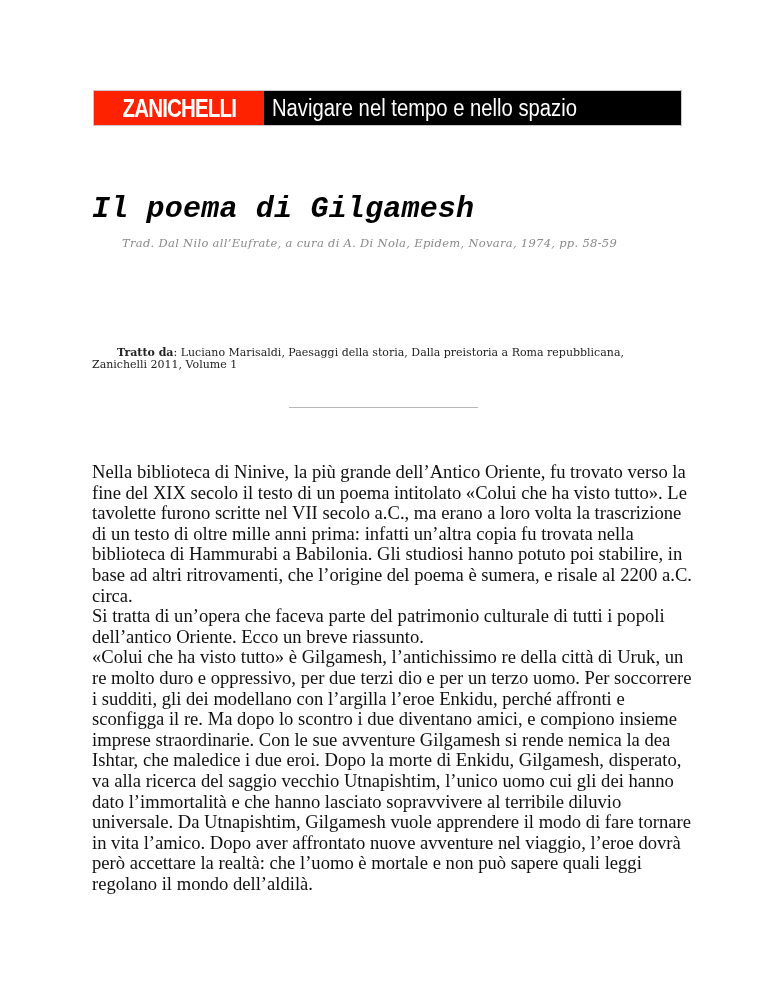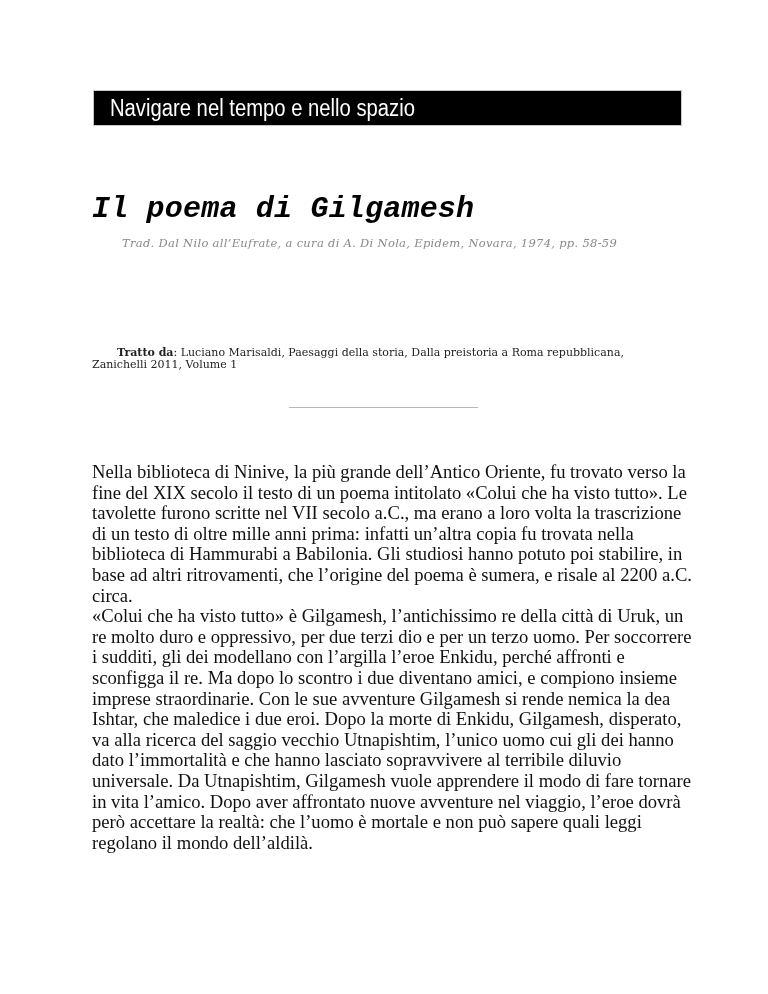--- a/index.html
+++ b/index.html
@@ -11,21 +11,21 @@
     .banner-brand {
       background: #ff2200; width: 170px; height: 100%;
       display: flex; align-items: center; justify-content: center;
       color: #ffffff; font-family: "Liberation Sans", sans-serif;
       font-weight: bold; font-size: 25px; letter-spacing: -1px;
       transform-origin: center; 
     }
     .banner-brand span { display: inline-block; transform: scaleX(0.82); }
     .banner-tagline {
       background: #000000; flex: 1; height: 100%;
-      display: flex; align-items: center; padding-left: 16px;
+      display: flex; align-items: center; padding-left: 8px;
       color: #ffffff; font-family: "Liberation Sans", sans-serif; font-size: 23px;
     }
     .banner-tagline span { display: inline-block; transform: scaleX(0.88); transform-origin: left center; white-space: nowrap; }
     .title {
       position: absolute; left: 92px; top: 192px;
       font-family: Liberation Mono, monospace; font-style: italic; font-weight: bold;
       font-size: 30px; color: #000; margin: 0; letter-spacing: 0.2px;
     }
     .subtitle {
       position: absolute; left: 122px; top: 236px;
@@ -46,29 +46,33 @@
       position: absolute; left: 92px; top: 462px; width: 600px;
       font-family: "Liberation Serif", serif; font-size: 18.6px; line-height: 20.6px;
       color: #111;
     }
     .body-text p { margin: 0; }
   </style>
 </head>
 <body>
 
 <div class="banner">
+  <div class="banner-brand">
+    <span>ZANICHELLI</span>
+  </div>
   <div class="banner-tagline">
     <span>Navigare nel tempo e nello spazio</span>
   </div>
 </div>
 
 <h1 class="title">Il poema di Gilgamesh</h1>
 
 <div class="subtitle">Trad. Dal Nilo all’Eufrate, a cura di A. Di Nola, Epidem, Novara, 1974, pp. 58-59</div>
 
 <div class="source"><b>Tratto da</b><span>: Luciano Marisaldi, Paesaggi della storia, Dalla preistoria a Roma repubblicana, Zanichelli 2011, Volume 1</span></div>
 
 <div class="rule"></div>
 
 <div class="body-text">
   <p>Nella biblioteca di Ninive, la più grande dell’Antico Oriente, fu trovato verso la fine del XIX secolo il testo di un poema intitolato «Colui che ha visto tutto». Le tavolette furono scritte nel VII secolo a.C., ma erano a loro volta la trascrizione di un testo di oltre mille anni prima: infatti un’altra copia fu trovata nella biblioteca di Hammurabi a Babilonia. Gli studiosi hanno potuto poi stabilire, in base ad altri ritrovamenti, che l’origine del poema è sumera, e risale al 2200 a.C. circa.</p>
+  <p>Si tratta di un’opera che faceva parte del patrimonio culturale di tutti i popoli dell’antico Oriente. Ecco un breve riassunto.</p>
   <p>«Colui che ha visto tutto» è Gilgamesh, l’antichissimo re della città di Uruk, un re molto duro e oppressivo, per due terzi dio e per un terzo uomo. Per soccorrere i sudditi, gli dei modellano con l’argilla l’eroe Enkidu, perché affronti e sconfigga il re. Ma dopo lo scontro i due diventano amici, e compiono insieme imprese straordinarie. Con le sue avventure Gilgamesh si rende nemica la dea Ishtar, che maledice i due eroi. Dopo la morte di Enkidu, Gilgamesh, disperato, va alla ricerca del saggio vecchio Utnapishtim, l’unico uomo cui gli dei hanno dato l’immortalità e che hanno lasciato sopravvivere al terribile diluvio universale. Da Utnapishtim, Gilgamesh vuole apprendere il modo di fare tornare in vita l’amico. Dopo aver affrontato nuove avventure nel viaggio, l’eroe dovrà però accettare la realtà: che l’uomo è mortale e non può sapere quali leggi regolano il mondo dell’aldilà.</p>
 </div>
 
 </body></html>

